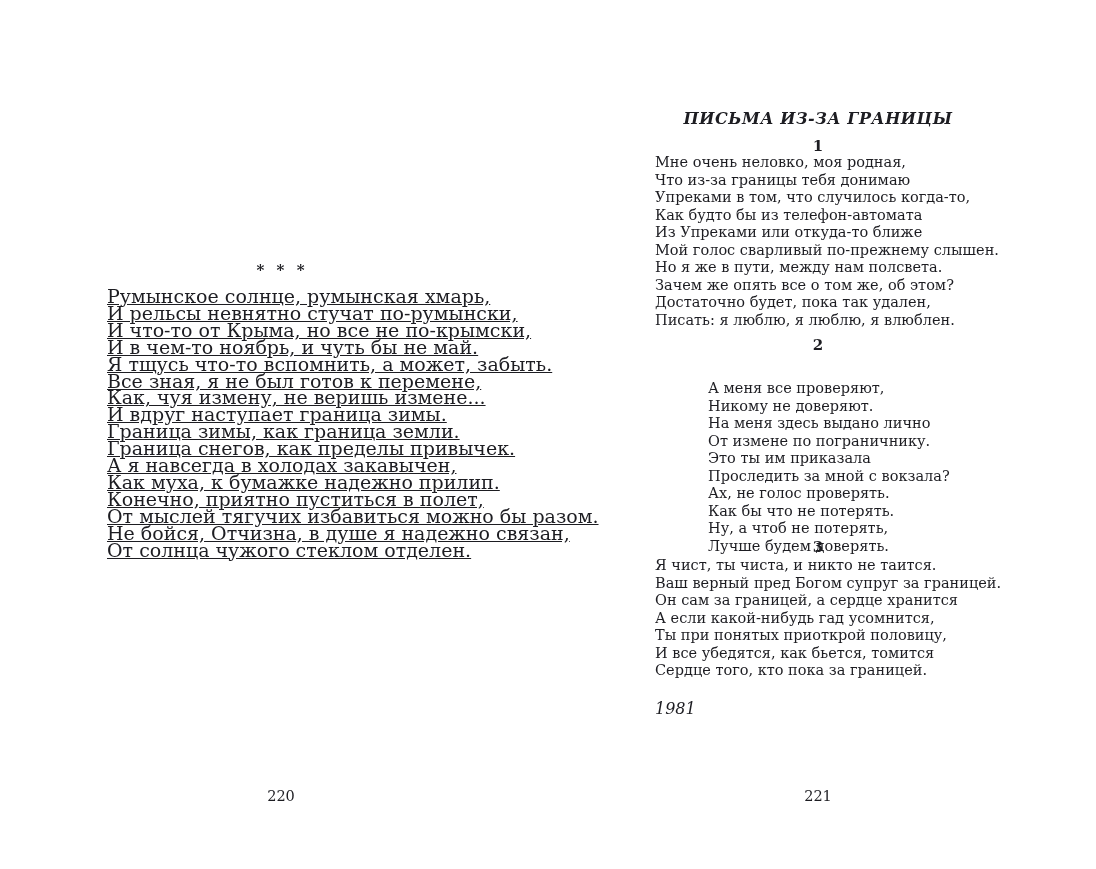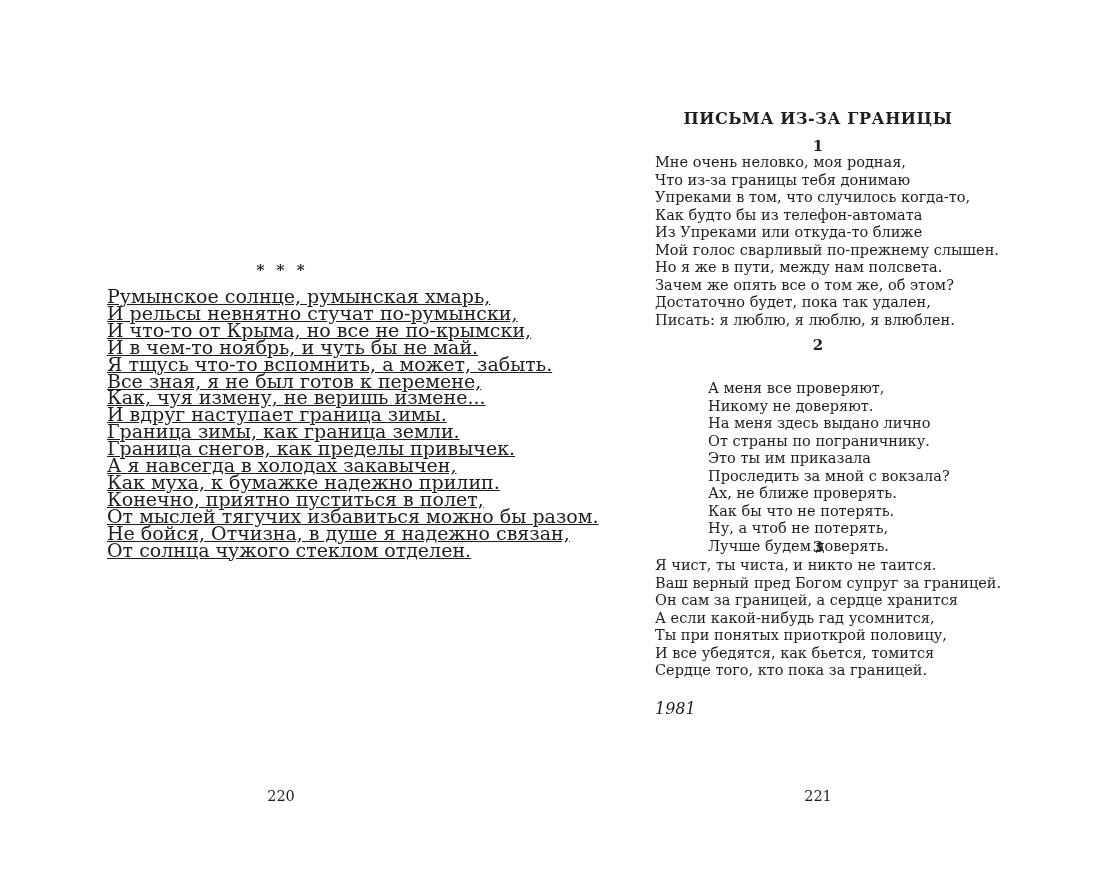--- a/index.html
+++ b/index.html
@@ -56,20 +56,21 @@
   .poem-title {
     position: absolute;
     top: 109px;
     left: 0;
     width: 100%;
     text-align: center;
     font-size: 16px;
     font-weight: bold;
     letter-spacing: 0.6px;
     white-space: nowrap;
+    font-style: italic;
   }
   .section-number {
     position: absolute;
     left: 0;
     width: 100%;
     text-align: center;
     font-size: 15px;
     font-weight: bold;
   }
   .sec1-num { top: 137px; }
@@ -146,24 +147,24 @@
         <div>Зачем же опять все о том же, об этом?</div>
         <div>Достаточно будет, пока так удален,</div>
         <div>Писать: я люблю, я люблю, я влюблен.</div>
       </div>
 
     <div class="section-number sec2-num">2</div>
     <div class="section-lines sec2-lines">
         <div>А меня все проверяют,</div>
         <div>Никому не доверяют.</div>
         <div>На меня здесь выдано лично</div>
-        <div>От страны по пограничнику.</div>
+        <div>От измене по пограничнику.</div>
         <div>Это ты им приказала</div>
         <div>Проследить за мной с вокзала?</div>
-        <div>Ах, не ближе проверять.</div>
+        <div>Ах, не голос проверять.</div>
         <div>Как бы что не потерять.</div>
         <div>Ну, а чтоб не потерять,</div>
         <div>Лучше будем доверять.</div>
       </div>
 
     <div class="section-number sec3-num">3</div>
     <div class="section-lines sec3-lines">
         <div>Я чист, ты чиста, и никто не таится.</div>
         <div>Ваш верный пред Богом супруг за границей.</div>
         <div>Он сам за границей, а сердце хранится</div>

